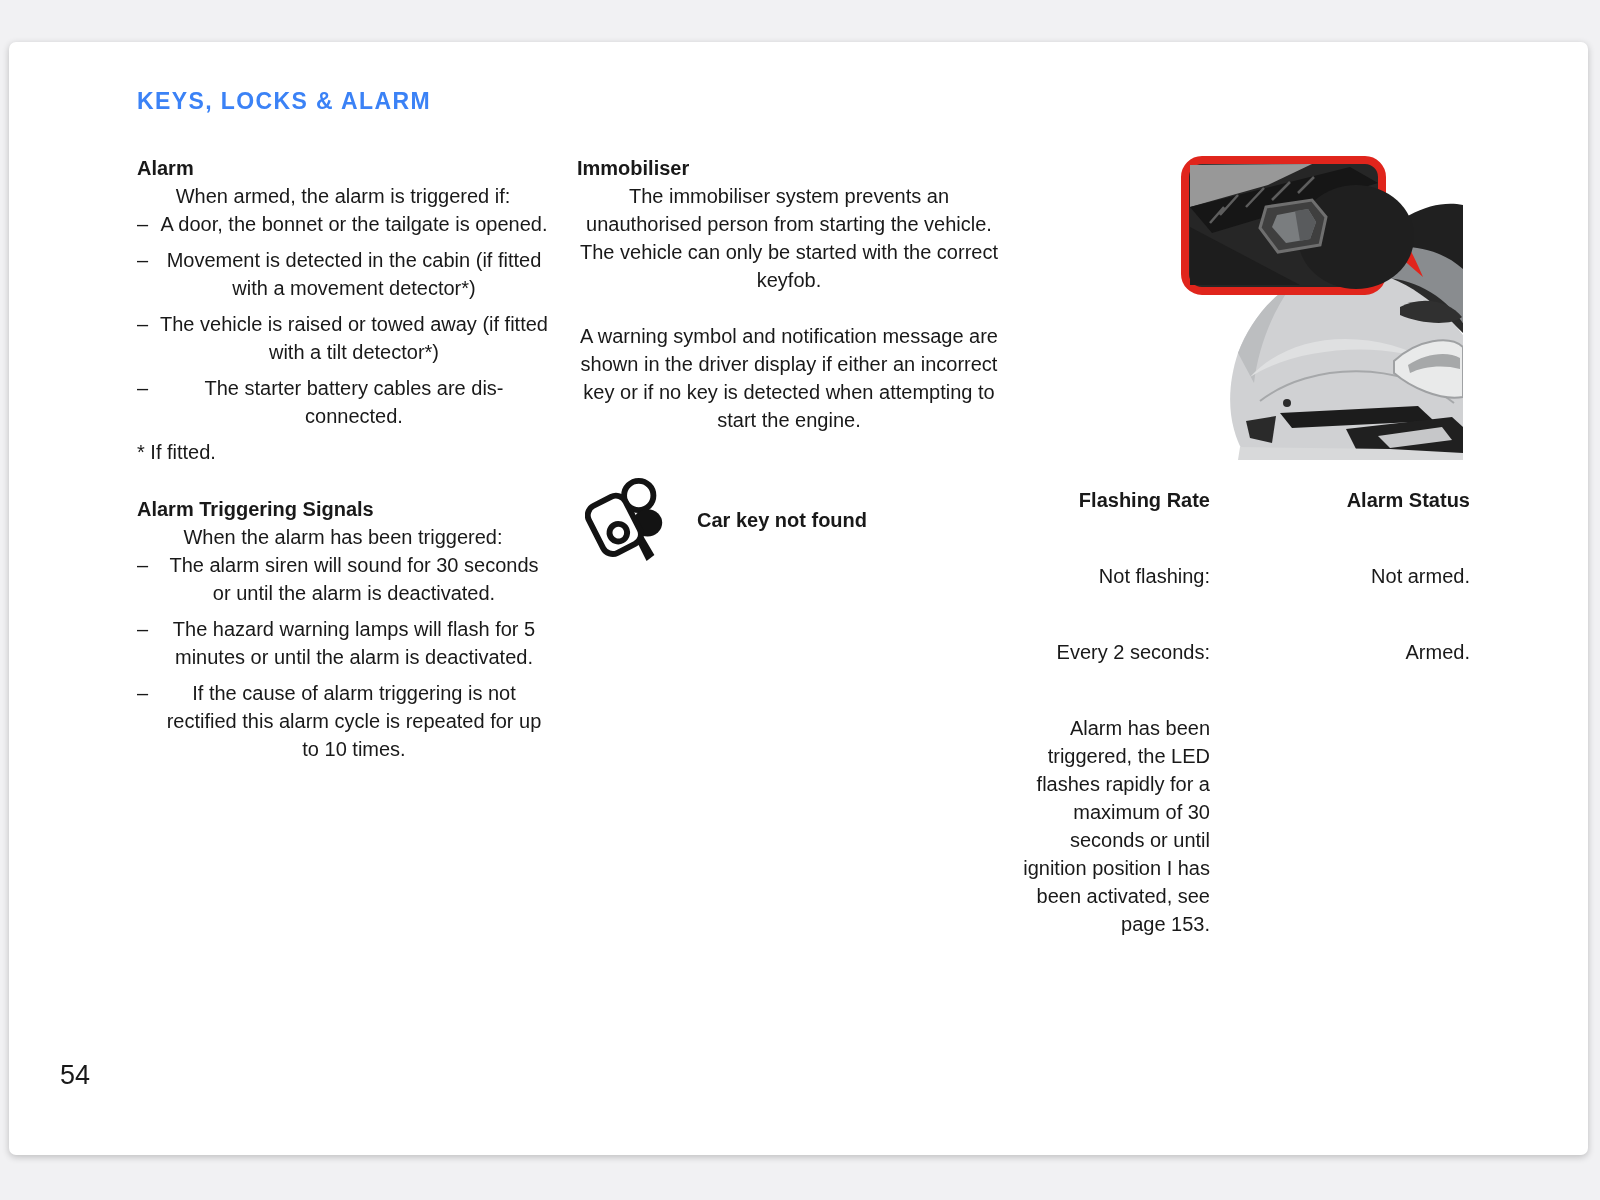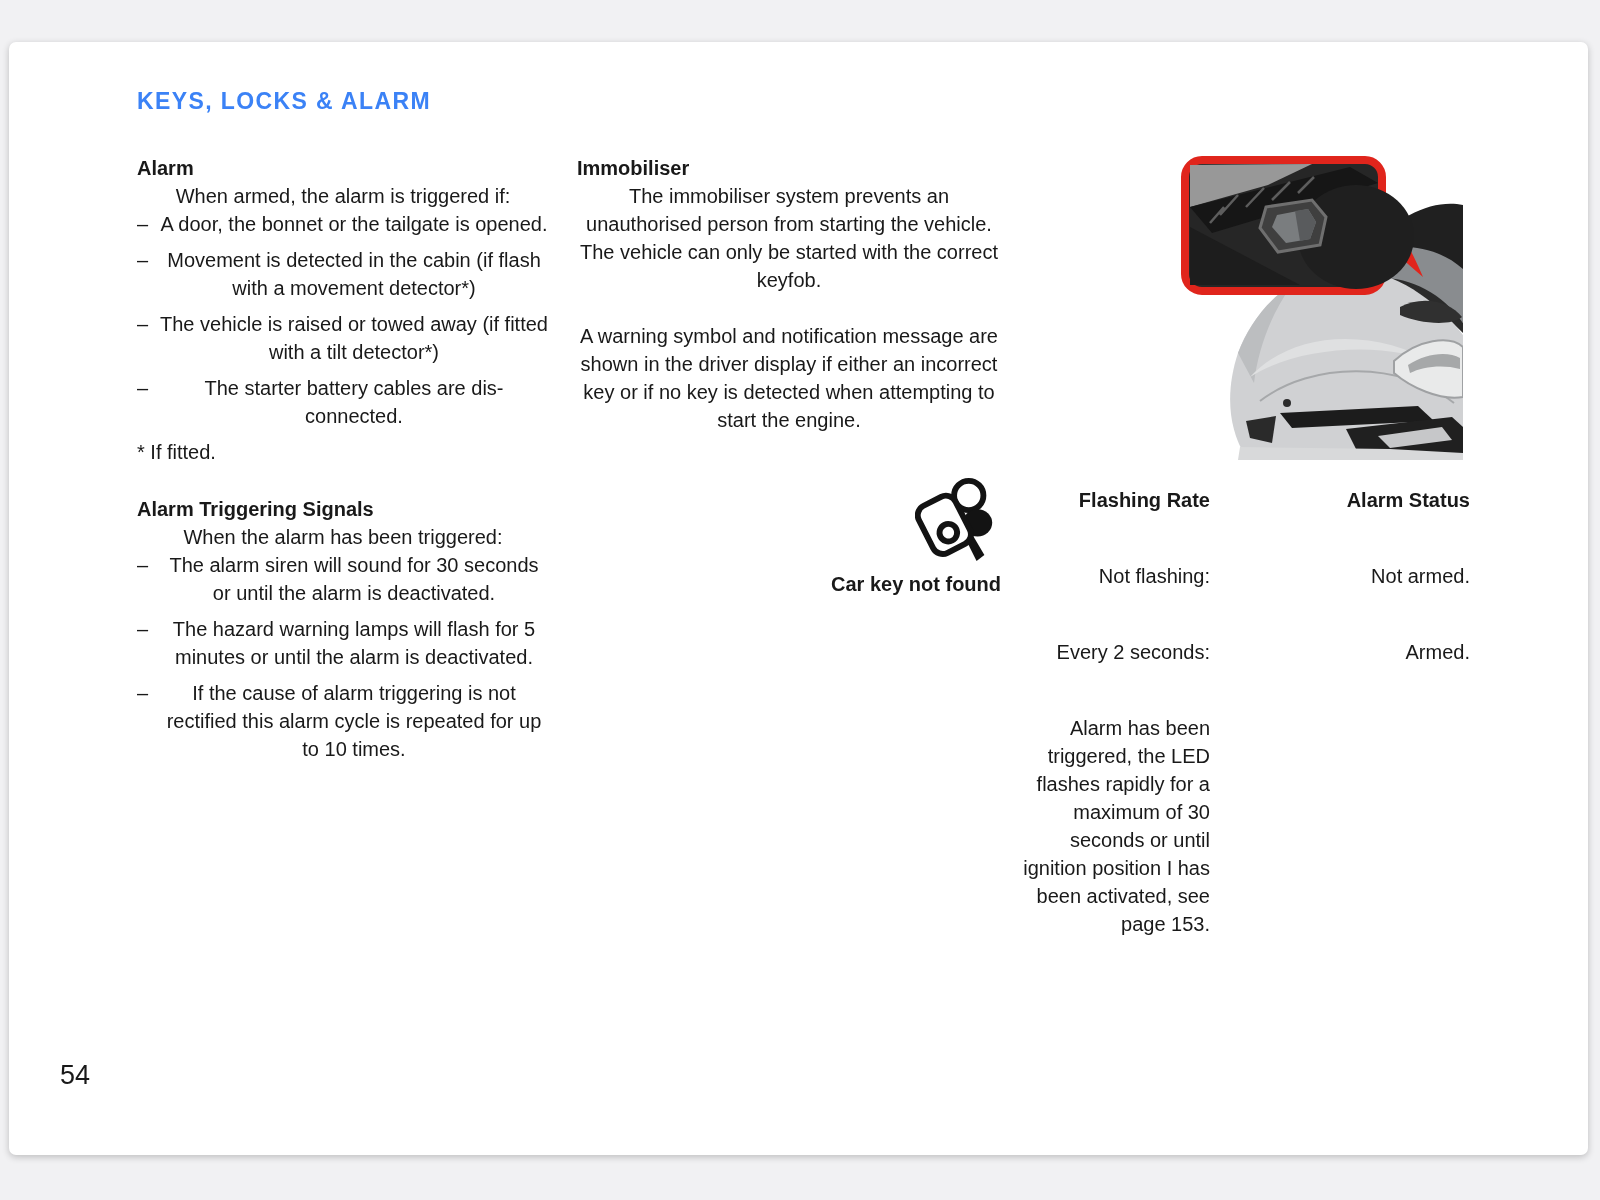--- a/index.html
+++ b/index.html
@@ -26,21 +26,21 @@
   .col-2{left:568px;top:112px;width:424px;}
   .col-3{left:1011px;top:414px;width:430px;}
   .h{font-weight:bold;}
   .para{margin:0;text-align:center;}
   .bullets{list-style:none;margin:0;padding:0;text-align:center;}
   .bullets li{position:relative;padding-left:22px;margin:0 0 8px 0;}
   .bullets li::before{content:"\2013";position:absolute;left:0;top:0;}
   .footnote{margin-top:0px;}
   .sect-gap{height:29px;}
   .para-gap{height:28px;}
-  .callout{display:flex;align-items:flex-end;margin-top:36px;flex-direction:column;}
+  .callout{display:flex;align-items:center;margin-top:36px;}
   .callout .key-svg{flex:0 0 auto;margin-left:8px;}
   .callout-text{font-weight:bold;margin:6px 0 0 26px;}
   .ind-table{
     display:grid;grid-template-columns:188px 212px;
     column-gap:15px;row-gap:9px;margin-top:30px;margin-left:2px;gap:48px;
   }
   .cell-rate{text-align:right;}
   .cell-status{text-align:right;}
   .page-num{position:absolute;left:51px;top:1018px;font-size:27px;}
   .figure{position:absolute;left:1141px;top:113px;width:313px;height:305px;}
@@ -51,21 +51,21 @@
 <div class="canvas">
   <div class="sheet">
 
     <div class="doc-title">KEYS, LOCKS &amp; ALARM</div>
 
     <div class="col col-1">
       <div class="h">Alarm</div>
       <p class="para">When armed, the alarm is triggered if:</p>
       <ul class="bullets">
         <li>A door, the bonnet or the tailgate is opened.</li>
-        <li>Movement is detected in the cabin (if flash with a movement detector*)</li>
+        <li>Movement is detected in the cabin (if fitted with a movement detector*)</li>
         <li>The vehicle is raised or towed away (if fitted with a tilt detector*)</li>
         <li>The starter battery cables are dis-connected.</li>
       </ul>
       <div class="footnote">* If fitted.</div>
       <div class="sect-gap"></div>
       <div class="h">Alarm Triggering Signals</div>
       <p class="para">When the alarm has been triggered:</p>
       <ul class="bullets">
         <li>The alarm siren will sound for 30 seconds or until the alarm is deactivated.</li>
         <li>The hazard warning lamps will flash for 5 minutes or until the alarm is deactivated.</li>

